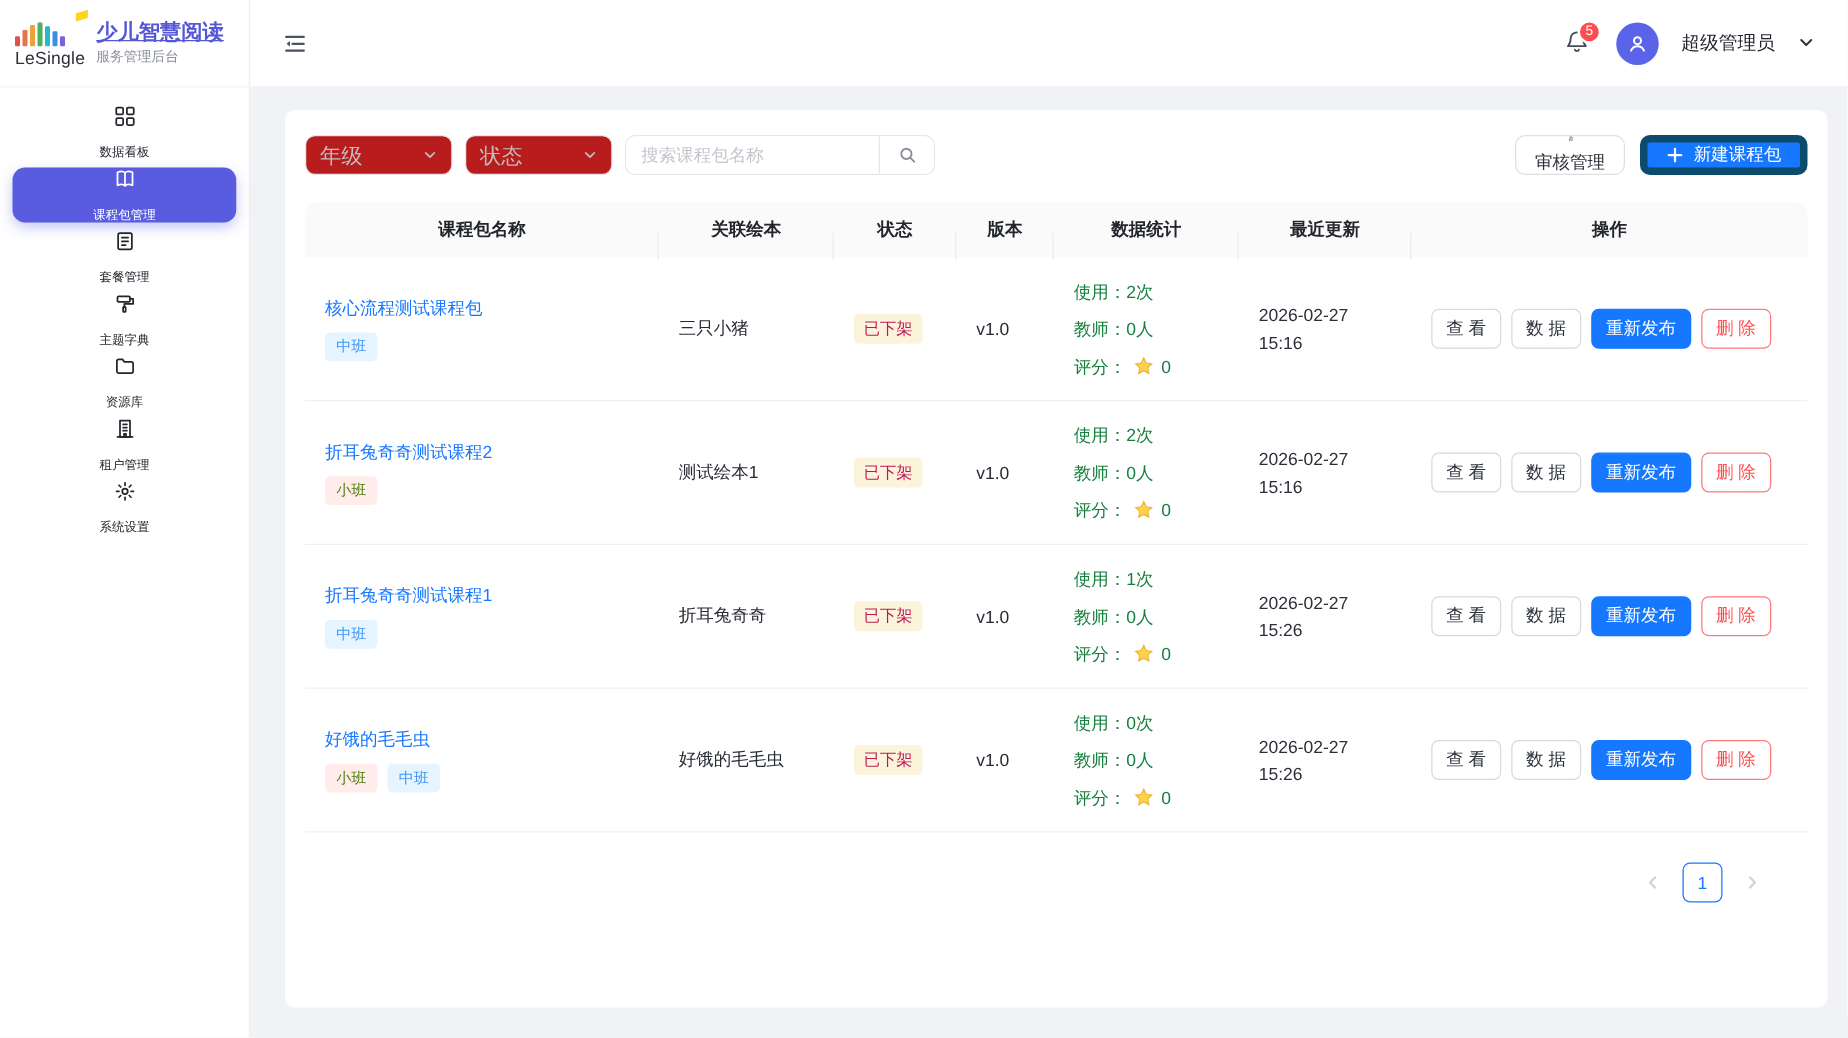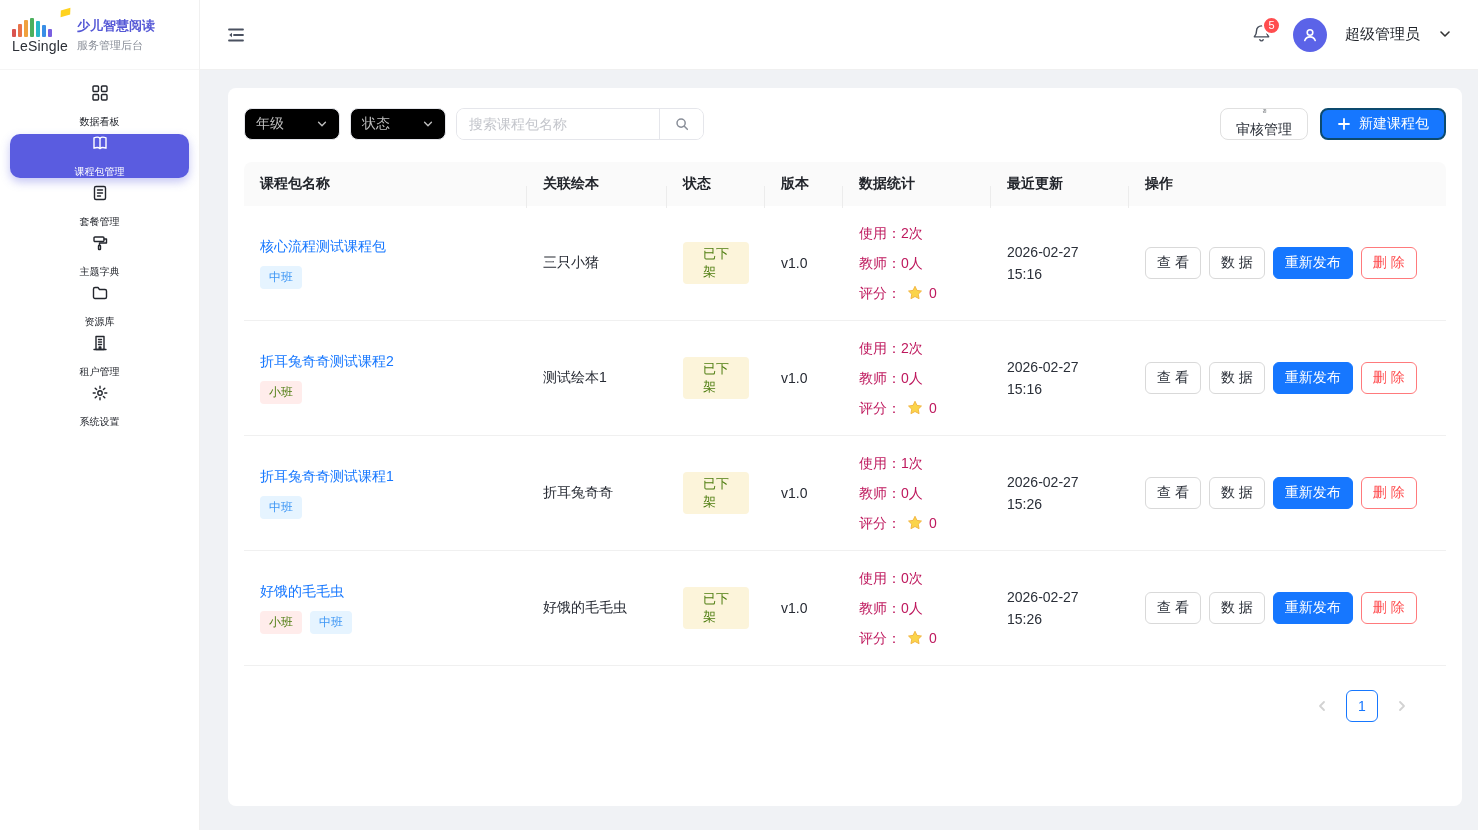--- a/index.html
+++ b/index.html
@@ -14,21 +14,21 @@
   .logo-bars i { width:4px; margin-right:2px; border-radius:1px; display:block; }
   .b1{height:8px;background:#d9534f;}
   .b2{height:13px;background:#e8734a;}
   .b3{height:17px;background:#f0a13e;}
   .b4{height:19px;background:#4cb05e;}
   .b5{height:16px;background:#28b8c8;}
   .b6{height:12px;background:#3a8ee6;}
   .b7{height:8px;background:#7a5fe0;}
   .logo-tip { position:absolute; top:-6px; right:-2px; width:9px; height:7px; background:#ffd21e; transform:skewX(-20deg) rotate(-18deg); }
   .logo-word { font-size:14px; color:#2b2f36; letter-spacing:0.2px; margin-top:1px; }
-  .brand-title { color:#5558d6; font-weight:bold; font-size:13px; line-height:19px; }
+  .brand-title { color:#5558d6; font-weight:bold; font-size:17px; line-height:19px;text-decoration:underline; }
   .brand-sub { color:#8a8f99; font-size:11px; margin-top:3px; }
 
   .menu { padding:14px 10px; display:flex; flex-direction:column; gap:6px; }
   .menu-item { height:44px; border-radius:10px; display:flex; align-items:center; gap:13px; padding:0 17px; font-size:10px; color:#23262d; cursor:pointer;flex-direction:column; }
   .menu-item svg { width:18px; height:18px; stroke:currentColor; fill:none; stroke-width:1.4; stroke-linecap:round; stroke-linejoin:round; flex-shrink:0; }
   .menu-item.active { background:#5a5ce0; color:#fff; box-shadow:0 4px 10px rgba(90,92,224,.35); }
 
   
   .main { flex:1; display:flex; flex-direction:column; min-width:0; }
   .topbar { height:70px; background:#fff; display:flex; align-items:center; justify-content:space-between; padding:0 26px 0 22px; border-bottom:1px solid #f0f0f0; }
@@ -42,48 +42,48 @@
   .avatar svg { width:18px; height:18px; stroke:#fff; stroke-width:1.6; fill:none; stroke-linecap:round; }
   .username { font-size:15px; color:#1f2329; }
   .caret svg { width:14px; height:14px; stroke:#333; stroke-width:1.6; fill:none; stroke-linecap:round; stroke-linejoin:round; margin-top:3px; }
 
   .content { flex:1; padding:18px 16px 24px 28px; }
   .card { width:100%; height:718px; background:#fff; border-radius:8px; padding:20px 16px 0 16px; }
 
   
   .toolbar { display:flex; justify-content:space-between; align-items:center; margin-bottom:22px; }
   .filters { display:flex; gap:10px; }
-  .select { width:96px; height:32px; border:1px solid #e5e6eb; border-radius:8px; display:flex; align-items:center; justify-content:space-between; padding:0 11px; color:#bfbfbf; font-size:14px; background:#000000; cursor:pointer; }
+  .select { width:118px; height:32px; border:1px solid #e5e6eb; border-radius:8px; display:flex; align-items:center; justify-content:space-between; padding:0 11px; color:#bfbfbf; font-size:17px; background:#b91c1c; cursor:pointer; }
   .select svg { width:12px; height:12px; stroke:#bfbfbf; stroke-width:1.6; fill:none; stroke-linecap:round; stroke-linejoin:round; }
   .search-group { display:flex; width:248px; height:32px; border:1px solid #e5e6eb; border-radius:8px; overflow:hidden; background:#fff; }
   .search-group input { flex:1; border:none; outline:none; padding:0 12px; font-size:14px; color:#262a33; font-family:inherit; min-width:0; }
   .search-group input::placeholder { color:#c4c6cc; }
   .search-btn { width:44px; border-left:1px solid #e5e6eb; display:flex; align-items:center; justify-content:center; cursor:pointer; background:#fff; }
   .search-btn svg { width:16px; height:16px; stroke:#8a8f99; stroke-width:1.7; fill:none; stroke-linecap:round; }
   .tool-actions { display:flex; gap:12px; }
   .btn { height:32px; border-radius:8px; font-size:14px; display:inline-flex; align-items:center; gap:8px; padding:0 15px; cursor:pointer; font-family:inherit; }
   .btn-default { background:#fff; border:1px solid #e0e0e0; color:#2a2f38;flex-direction:column; }
   .btn-default svg { width:15px; height:15px; stroke:#2a2f38; stroke-width:1.4; fill:none; stroke-linejoin:round; }
-  .btn-primary { background:#1677ff; border:2px solid #0c4a6e; color:#fff; }
+  .btn-primary { background:#1677ff; border:6px solid #0c4a6e; color:#fff; }
   .btn-primary svg { width:14px; height:14px; stroke:#fff; stroke-width:1.8; fill:none; stroke-linecap:round; }
 
   
   .thead, .trow { display:grid; grid-template-columns:283px 140px 98px 78px 148px 138px 1fr; }
   .thead { background:#fafafa; border-radius:8px 8px 0 0; height:44px; align-items:center; }
-  .th { padding:0 16px; font-size:14px; font-weight:bold; color:#22252b; position:relative; white-space:nowrap; }
+  .th { padding:0 16px; font-size:14px; font-weight:bold; color:#22252b; position:relative; white-space:nowrap;text-align:center; }
   .th:not(:last-child)::after { content:''; position:absolute; right:0; top:11px; width:1px; height:22px; background:#ececec; }
   .trow { min-height:115px; align-items:center; border-bottom:1px solid #f0f0f0; font-size:14px; }
   .td { padding:12px 16px; }
   .pkg-link { color:#1677ff; cursor:pointer; display:inline-block; margin-bottom:10px; }
   .tagline { display:flex; gap:8px; }
   .tag { font-size:12px; padding:3px 9px; border-radius:4px; display:inline-block; }
   .tag-blue { background:#e6f4ff; color:#3d96f5; }
   .tag-pink { background:#ffeceb; color:#4d7c0f; }
-  .status-tag { font-size:13px; padding:3px 20px; border-radius:4px; background:#fcf4da; color:#4d7c0f; display:inline-block; }
-  .stats div { line-height:30px; display:flex; align-items:center; gap:3px; color:#be185d; }
+  .status-tag { font-size:13px; padding:3px 8px; border-radius:4px; background:#fcf4da; color:#be185d; display:inline-block; }
+  .stats div { line-height:30px; display:flex; align-items:center; gap:3px; color:#15803d; }
   .star { width:18px; height:18px; margin:0 2px; }
   .date-cell div { line-height:22px; color:#2a2f38; }
   .actions { display:flex; gap:8px; align-items:center; flex-wrap:nowrap; }
   .abtn { height:32px; padding:0 11px; border-radius:6px; font-size:14px; cursor:pointer; font-family:inherit; white-space:nowrap; }
   .abtn-plain { background:#fff; border:1px solid #d9d9d9; color:#2a2f38; }
   .abtn-primary { background:#1677ff; border:1px solid #1677ff; color:#fff; }
   .abtn-danger { background:#fff; border:1px solid #ff7a7c; color:#ff4d4f; }
 
   
   .pagination { display:flex; justify-content:flex-end; align-items:center; gap:8px; margin:24px 28px 0 0; }

